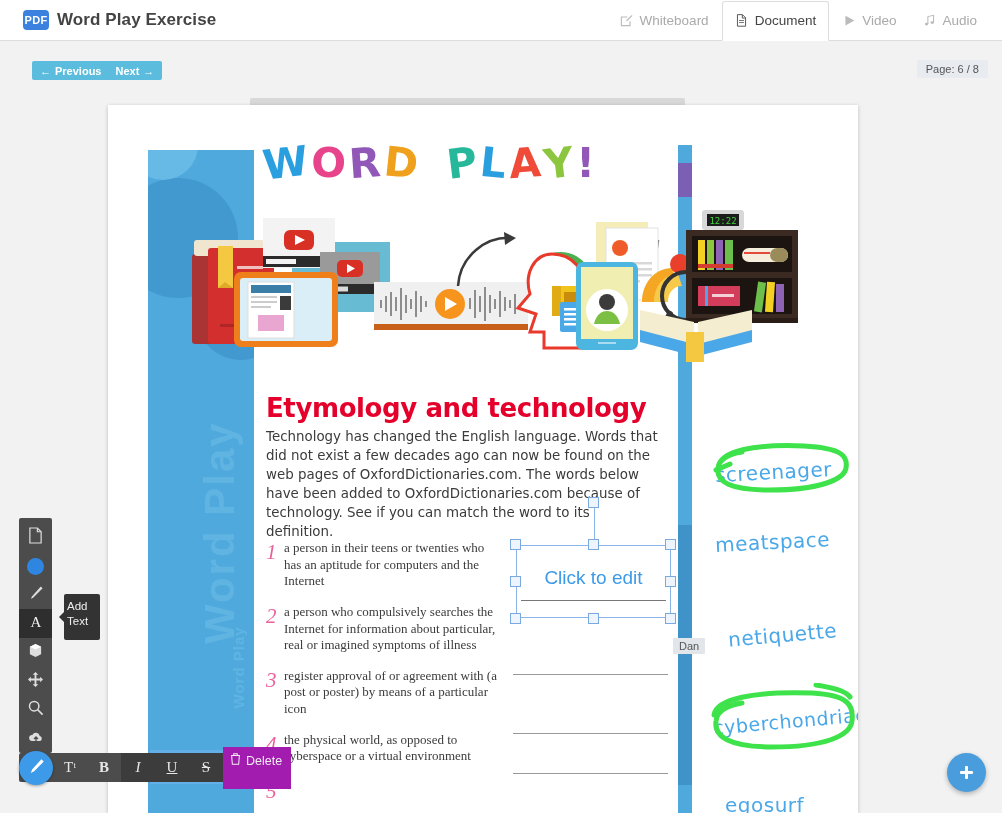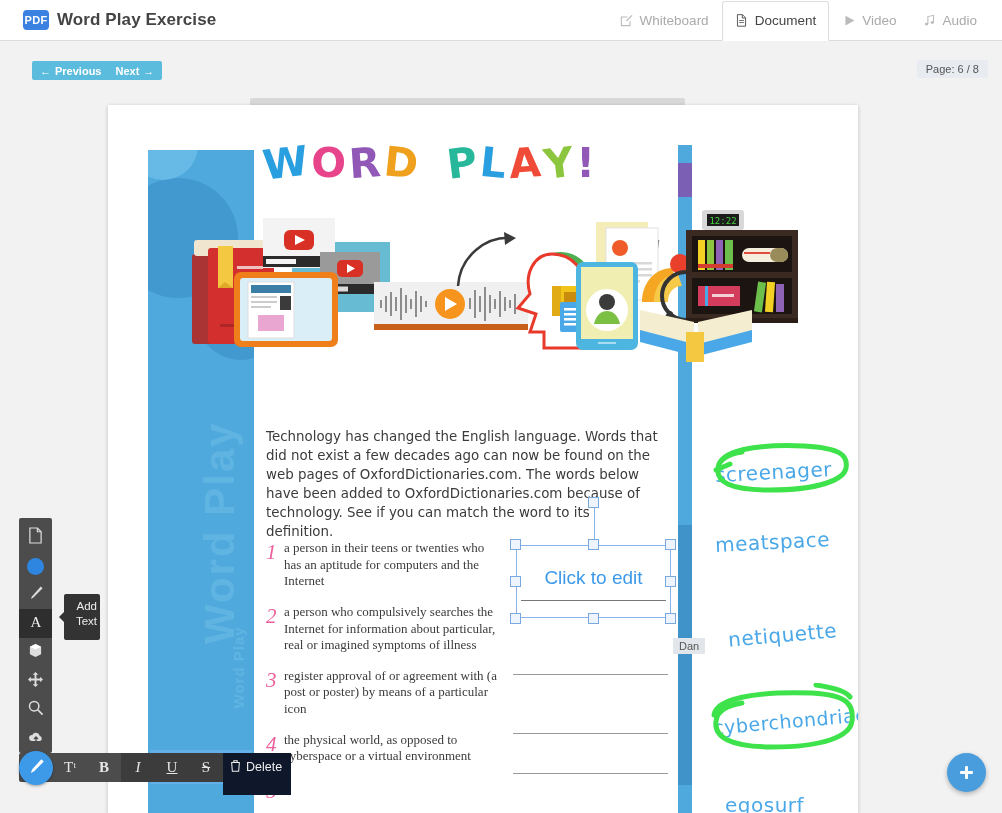--- a/index.html
+++ b/index.html
@@ -168,43 +168,43 @@
   }
   .rail .titem {
     width: 33px; height: 29px; display: flex; align-items: center; justify-content: center;
     cursor: pointer; color: #ddd;
   }
   .rail .titem.active { background: #2e2e2e; }
   .rail .dot { width: 17px; height: 17px; border-radius: 50%; background: #2f86e0; }
   .tooltip {
     position: absolute; left: 64px; top: 594px; width: 36px; min-height: 46px;
     background: #333; color: #eee; font-size: 11.5px; line-height: 1.3;
-    text-align: right; padding: 5px 3px; border-radius: 2px;
+    text-align: left; padding: 5px 3px; border-radius: 2px;
   }
   .tooltip:after {
     content: ""; position: absolute; left: -5px; top: 18px;
     border-top: 5px solid transparent; border-bottom: 5px solid transparent;
     border-right: 5px solid #333;
   }
 
   
   .fmtbar {
     position: absolute; left: 19px; top: 753px; height: 29px;
-    background: #4c4c4c; display: flex; border-radius: 2px;
+    background: #4c4c4c; display: flex; align-items: center; border-radius: 2px;
   }
   .fmtbar .fi {
     min-width: 34px; height: 29px; display: flex; align-items: center; justify-content: center;
     color: #e6e6e6; font-size: 15px; cursor: pointer;
     font-family: "Liberation Serif", serif;
   }
   .fmtbar .fi.sel { background: #3c3c3c; }
   .fmtbar .del {
     display: flex; align-items: center; gap: 5px; padding: 0 9px 14px 7px;
     height: 42px; color: #eee; font-size: 12.5px; cursor: pointer;
-    font-family: "Liberation Sans", sans-serif; background: #0f172a;
+    font-family: "Liberation Sans", sans-serif; background: #a21caf;
   }
   .pencil-fab {
     position: absolute; left: 19px; top: 751px; width: 34px; height: 34px;
     border-radius: 50%; background: #3d9ae8; display: flex;
     align-items: center; justify-content: center;
     box-shadow: 0 1px 3px rgba(0,0,0,.35); cursor: pointer;
   }
   .blue-hl { position: absolute; left: 150px; top: 750px; width: 102px; height: 34px; background: #63b0e8; }
 
   
@@ -500,20 +500,21 @@
           <path d="M2 8l54 12v30L2 36z" fill="#f5edd0"></path>
           <path d="M114 8L60 20v30l54-14z" fill="#f5edd0"></path>
           <path d="M2 28l54 14v12L2 40z" fill="#4aa8e8"></path>
           <path d="M114 28L60 42v12l54-14z" fill="#4aa8e8"></path>
           <rect x="48" y="30" width="18" height="30" fill="#f5c842"></rect>
           <path d="M48 60l9-8 9 8V30H48z" fill="#f5c842"></path>
         </svg>
       </div>
     </div>
 
+    <div class="etym">Etymology and technology</div>
     <div class="intro">Technology has changed the English language. Words that did not exist a few decades ago can now be found on the web pages of OxfordDictionaries.com. The words below have been added to OxfordDictionaries.com because of technology. See if you can match the word to its definition.</div>
 
     <div class="deflist">
         <div class="defitem">
           <div class="defnum">1</div>
           <div class="deftext">a person in their teens or twenties who has an aptitude for computers and the Internet</div>
         </div>
         <div class="defitem">
           <div class="defnum">2</div>
           <div class="deftext">a person who compulsively searches the Internet for information about particular, real or imagined symptoms of illness</div>

